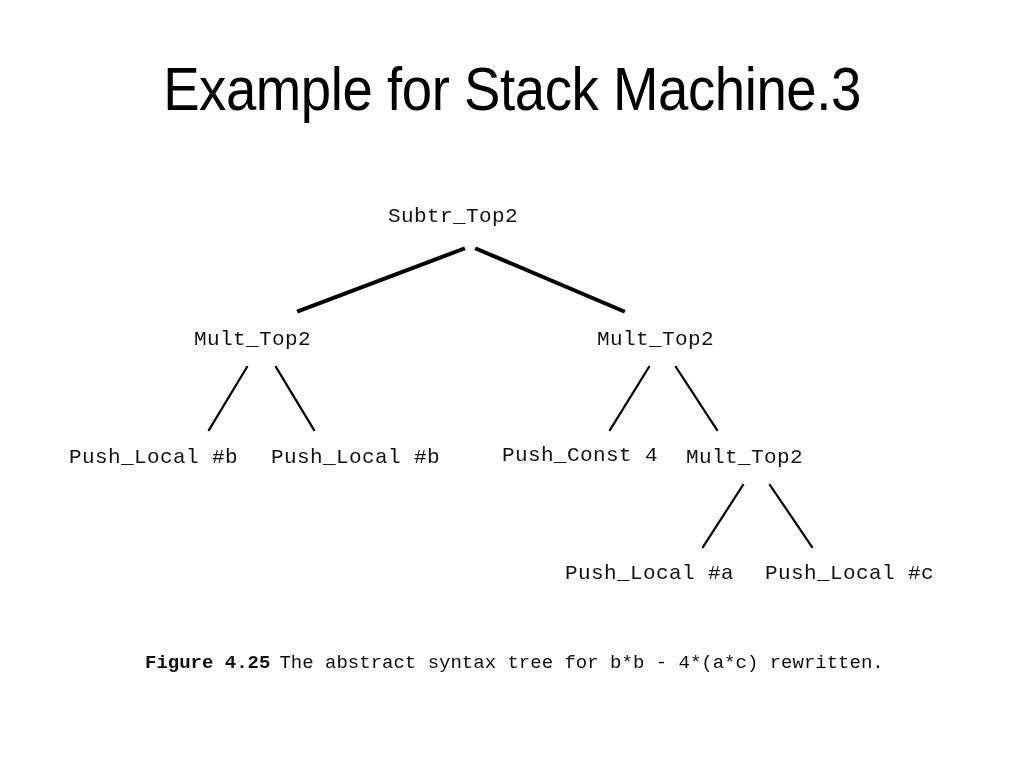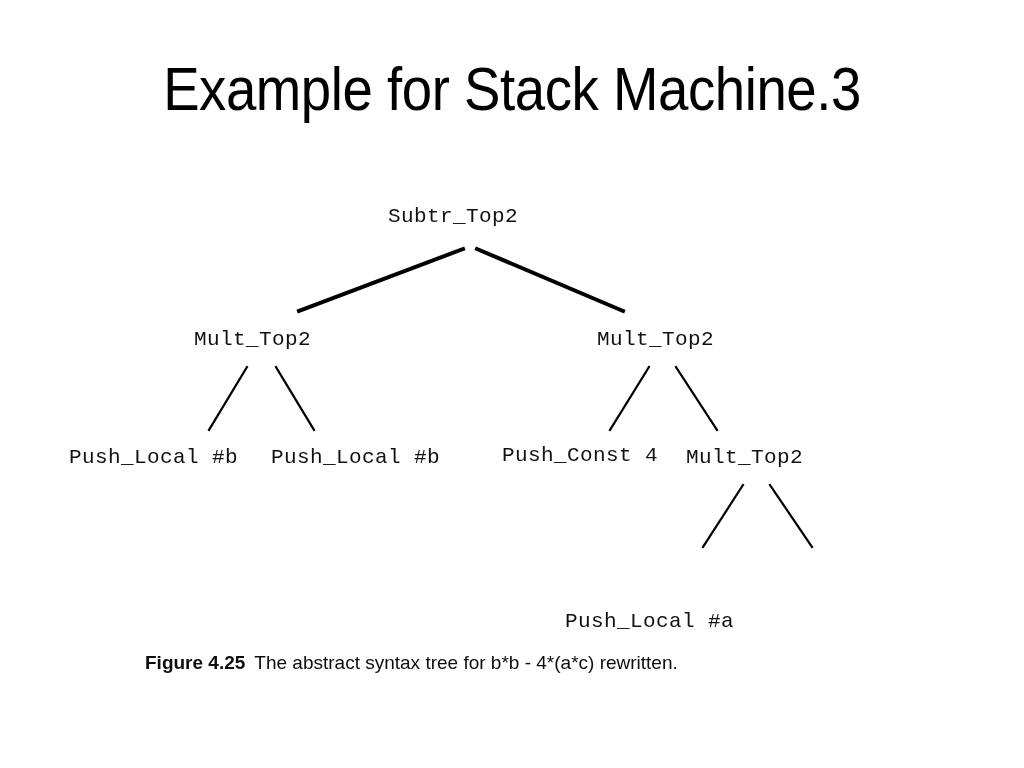--- a/index.html
+++ b/index.html
@@ -66,21 +66,21 @@
     color: #111111;
     white-space: nowrap;
     letter-spacing: 0.4px;
   }
   
   #caption {
     position: absolute;
     left: 145px;
     top: 651px;
     width: 760px;
-    font-family: Liberation Sans, sans-serif;
+    font-family: Liberation Mono, monospace;
     font-size: 19px;
     line-height: 24px;
     color: #0d0d0d;
     white-space: nowrap;
   }
   #caption .cap-strong {
     font-weight: bold;
   }
   #caption .cap-text {
     font-weight: normal;
@@ -125,21 +125,22 @@
     <div class="node-label" style="left:597px; top:329px;">Mult_Top2</div>
 
     <div class="node-label" style="left:69px; top:447px;">Push_Local #b</div>
 
     <div class="node-label" style="left:271px; top:447px;">Push_Local #b</div>
 
     <div class="node-label" style="left:502px; top:445px;">Push_Const 4</div>
 
     <div class="node-label" style="left:686px; top:447px;">Mult_Top2</div>
 
-    <div class="node-label" style="left:565px; top:563px;margin-top:48px;">Push_Local #a</div>
+    <div class="node-label" style="left:565px; top:563px;">Push_Local #a</div>
 
+    <div class="node-label" style="left:765px; top:563px;">Push_Local #c</div>
 
     <div id="caption">
       <span class="cap-strong">Figure 4.25</span><span class="sp"></span><span class="cap-text">The abstract syntax tree for b*b  -  4*(a*c) rewritten.</span>
     </div>
 
   </div>
 </div>
 
 </body></html>

